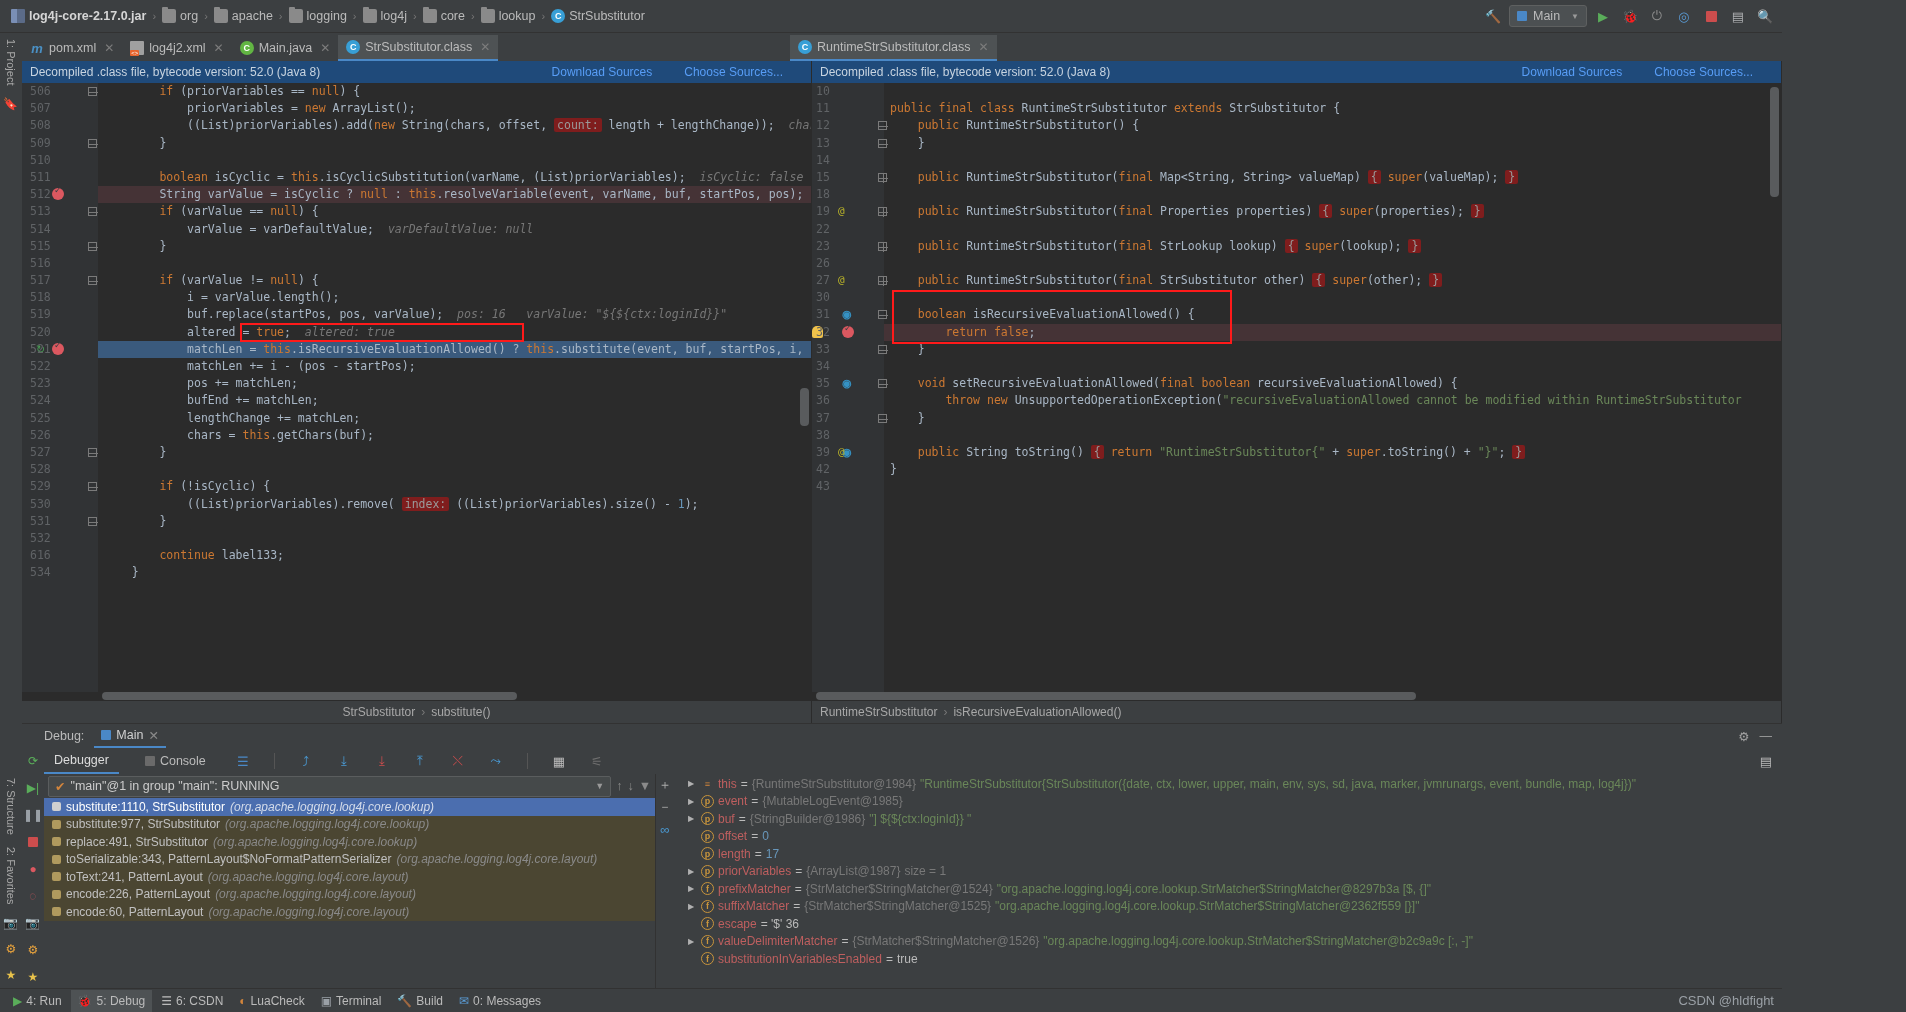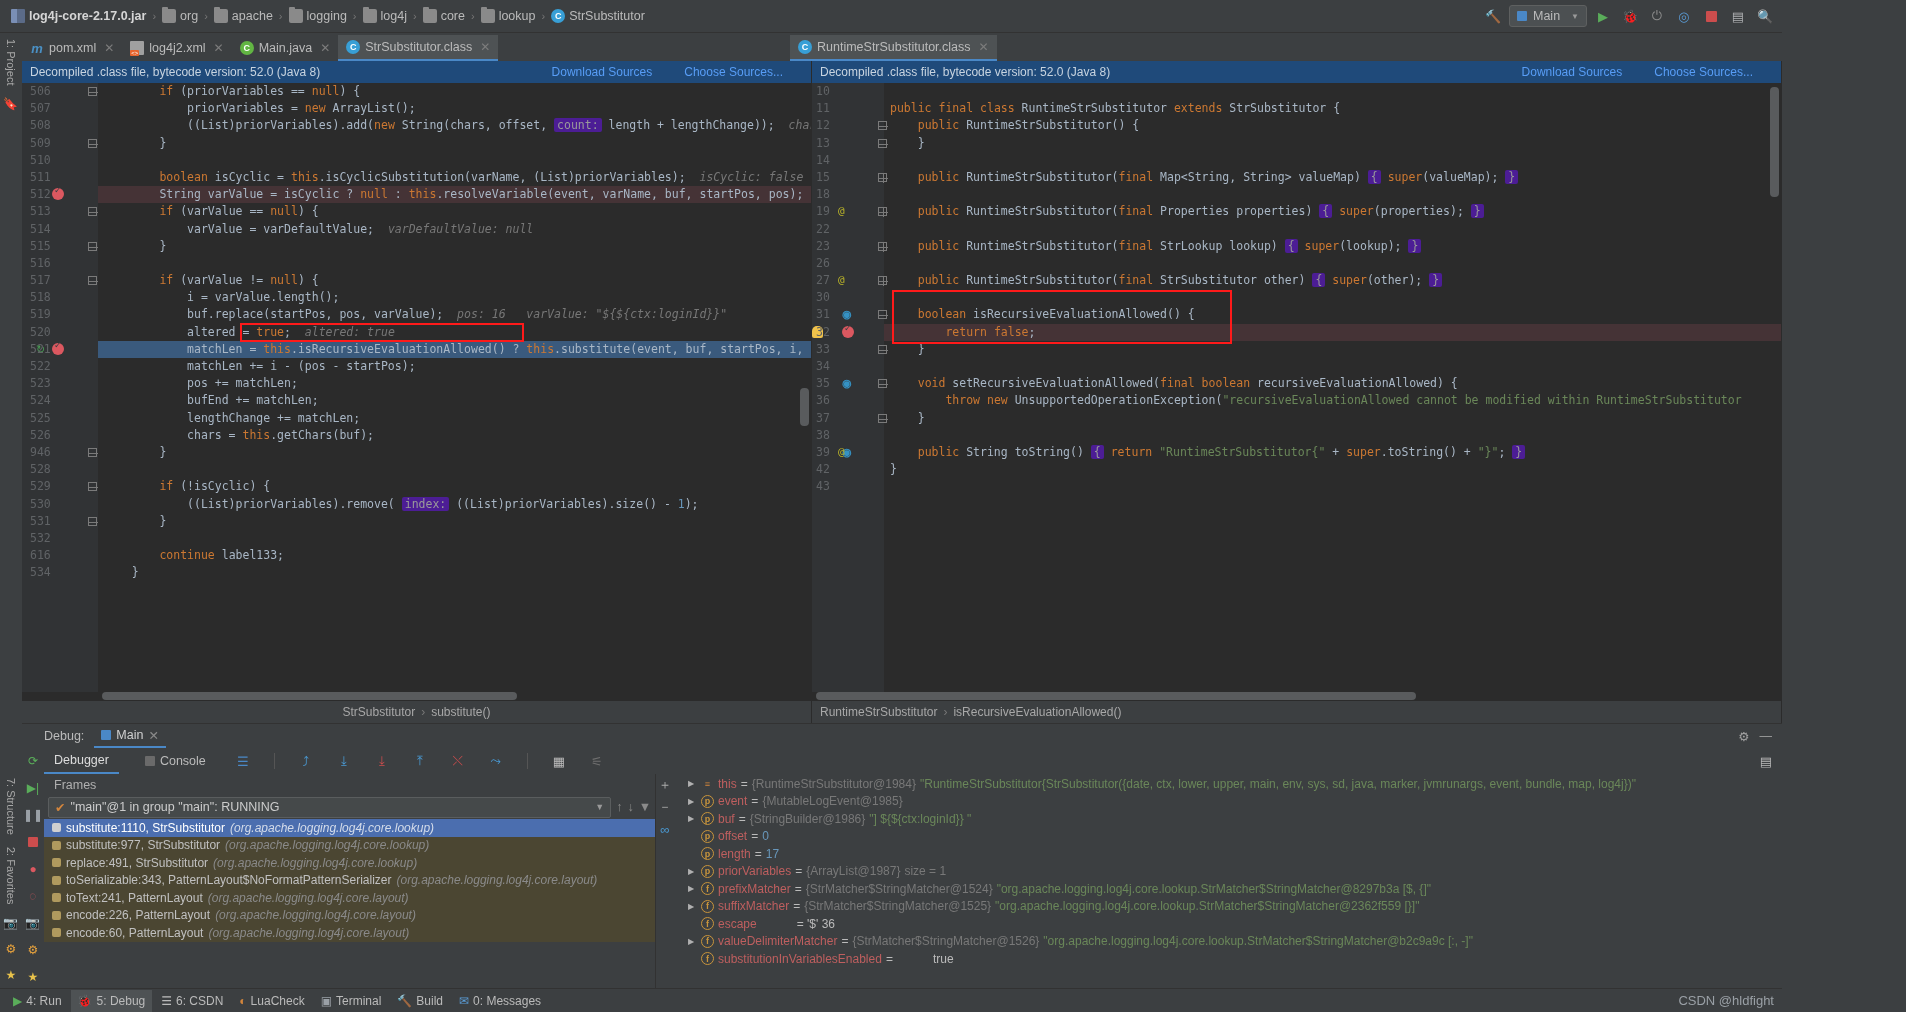--- a/index.html
+++ b/index.html
@@ -72,21 +72,21 @@
   .gutrow { height: 17.2px; position: relative; }
   .fold { position: absolute; left: 66px; top: 4px; width: 9px; height: 9px; }
   .fold:before { content: ""; position: absolute; left: 0; top: 4px; width: 9px; height: 1px; background: #7a7a7a; }
   .fold.plus:after { content: ""; position: absolute; left: 4px; top: 0; width: 1px; height: 9px; background: #7a7a7a; }
   .fold.box { border: 1px solid #7a7a7a; }
 
   .kw { color: #cc7832; }
   .str { color: #6a8759; }
   .num { color: #6897bb; }
   .hint { color: #777777; font-style: italic; }
-  .hintbox { background: #4c1d95; color: #9a9a9a; border-radius: 2px; padding: 0 3px; font-style: normal; }
+  .hintbox { background: #7f1d1d; color: #9a9a9a; border-radius: 2px; padding: 0 3px; font-style: normal; }
 
   .ln-breakpoint { position: absolute; left: 30px; top: 2px; width: 12px; height: 12px;
                    background: #db5860; border-radius: 50%; }
   .ln-breakpoint.check:after { content: "✓"; position: absolute; left: 2px; top: -3px; color: #3c3f41; font-size: 9px; }
   .ln-cur { position: absolute; left: 14px; top: 2px; width: 12px; height: 12px; color: #499c54; font-size: 11px; }
   .ln-ov { position: absolute; left: 30px; top: 2px; color: #3592c4; font-size: 11px; font-weight: bold;}
   .ln-bulb { position: absolute; left: 0px; top: 2px; width: 11px; height: 12px; background: #f0c24b;
              border-radius: 5px 5px 2px 2px; }
 
   .hl-exec { position: absolute; left: 0; right: 0; height: 17.2px; background: #3a5a7d; }
@@ -144,21 +144,21 @@
   .vic { width: 13px; height: 13px; flex: none; display: flex; align-items: center; justify-content: center;
          font-size: 9px; border-radius: 2px; font-weight: bold; }
   .vic.field { background: transparent; color: #c9953c; }
   .vic.param { background: transparent; color: #c9953c; }
   .vname { color: #bf5f5f; }
   .veq { color: #bbbbbb; }
   .vtype { color: #787878; }
   .vstr { color: #6a8759; }
   .vnum { color: #6897bb; }
   .vsize { color: #787878; }
-  .vvalue { color: #bbbbbb; margin-left: 36px; }
+  .vvalue { color: #bbbbbb; }
 
   .varside { width: 18px; flex: none; display: flex; flex-direction: column; align-items: center; gap: 6px; padding-top: 3px; }
   .varside .vb { width: 16px; height: 16px; display: flex; align-items: center; justify-content: center; color: #aaa; font-size: 13px; }
 
   
   .statusbar { height: 24px; background: #3c3f41; display: flex; align-items: center; flex: none;
                border-top: 1px solid #323232; padding-left: 6px; gap: 2px; font-size: 12px; }
   .sb-item { display: flex; align-items: center; gap: 4px; padding: 0 7px; height: 22px; color: #bbb; }
   .sb-item.active { background: #4e5254; }
   .sb-right { margin-left: auto; padding-right: 8px; color: #9aa0a6; font-size: 13px; }
@@ -347,21 +347,21 @@
             <div class="gutrow">
               <span class="lnum">524</span>
             </div>
             <div class="gutrow">
               <span class="lnum">525</span>
             </div>
             <div class="gutrow">
               <span class="lnum">526</span>
             </div>
             <div class="gutrow">
-              <span class="lnum">946</span>
+              <span class="lnum">527</span>
               <span class="fold box"></span>
             </div>
             <div class="gutrow">
               <span class="lnum">528</span>
             </div>
             <div class="gutrow">
               <span class="lnum">529</span>
               <span class="fold box"></span>
             </div>
             <div class="gutrow">
@@ -561,21 +561,20 @@
           <div class="tb-ic" style="color:#4a9ad4;">⤳</div>
           <div class="divider-v"></div>
           <div class="tb-ic">▦</div>
           <div class="tb-ic" style="color:#6f6f6f;">⚟</div>
           <div style="margin-left:auto;padding-right:10px;" class="tb-ic">▤</div>
         </div>
 
         <div class="panes">
 
           <div class="pane-frames">
-            <div class="pane-title">Frames</div>
             <div class="framebar">
               <div class="thread-sel">
                 <span style="color:#d4863c;">✔</span>
                 <span>"main"@1 in group "main": RUNNING</span>
                 <span class="caret">▼</span>
               </div>
               <span class="tb-ic" style="color:#8a8a8a;">↑</span>
               <span class="tb-ic" style="color:#8a8a8a;">↓</span>
               <span class="tb-ic" style="color:#8a8a8a;">▼</span>
             </div>

